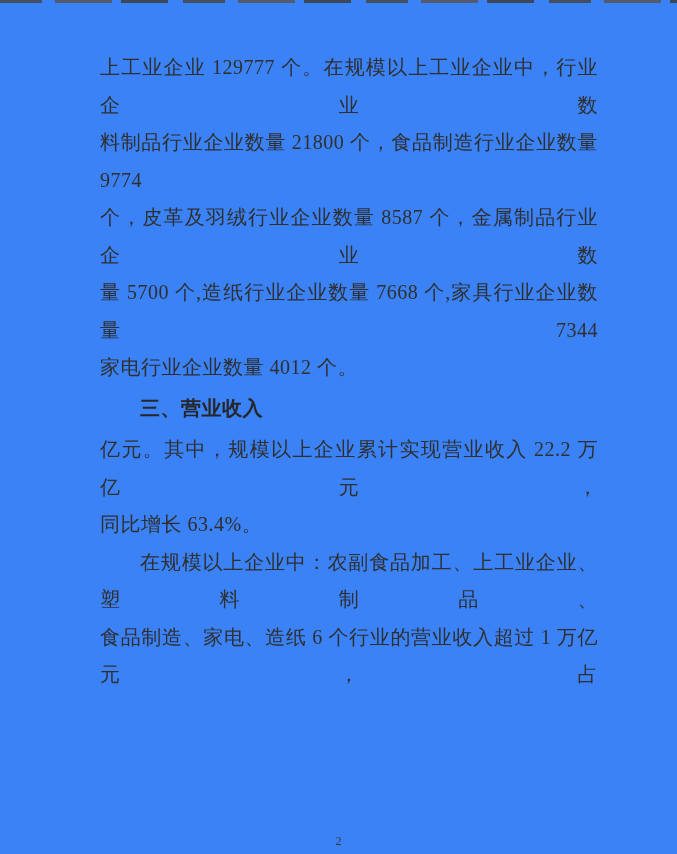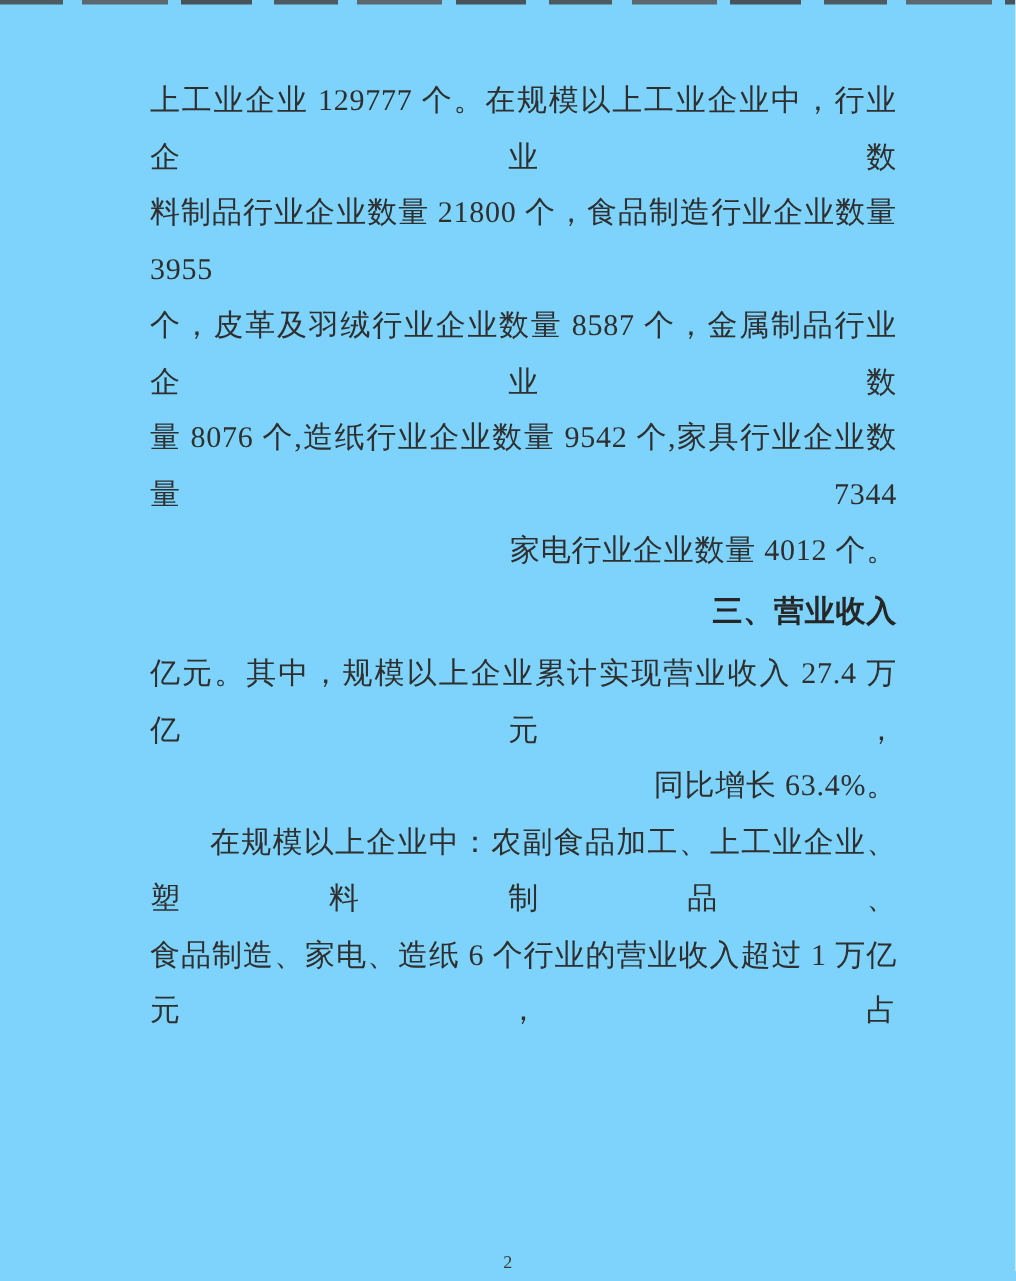--- a/index.html
+++ b/index.html
@@ -4,21 +4,21 @@
 <style>
   html, body {
     margin: 0;
     padding: 0;
     background: #ffffff;
   }
   .page {
     position: relative;
     width: 677px;
     height: 854px;
-    background: #7dd3fc;
+    background: #3b82f6;
     color: #2f2f2f;
     font-family: "Liberation Serif", "DejaVu Serif", serif;
     overflow: hidden;
   }
   
   .scan-edge {
     position: absolute;
     top: 0; left: 0; right: 0;
     height: 3px;
     background:
@@ -38,30 +38,30 @@
     width: 498px;
     font-size: 20px;
     line-height: 37.5px;
     letter-spacing: 0.5px;
   }
   .line {
     text-align: justify;
     text-align-last: justify;
   }
   .line.end {
-    text-align: right;
+    text-align: left;
     text-align-last: auto;
   }
   .line.indent {
     text-indent: 2em;
   }
   .line.heading {
     font-family: "Liberation Sans", "DejaVu Sans", sans-serif;
     font-weight: 700;
-    text-align: right;
+    text-align: left;
     text-align-last: auto;
     text-indent: 2em;
     margin-top: 3px;
     margin-bottom: 4px;
     color: #262626;
   }
   .footer {
     position: absolute;
     left: 0; right: 0;
     bottom: 5px;
@@ -72,28 +72,28 @@
 </style>
 </head>
 <body>
 
 <div class="page">
   <div class="scan-edge"></div>
 
   <div class="text-block">
 
     <div class="line">上工业企业 129777 个。在规模以上工业企业中，行业企业数</div>
-    <div class="line">料制品行业企业数量 21800 个，食品制造行业企业数量 3955</div>
+    <div class="line">料制品行业企业数量 21800 个，食品制造行业企业数量 9774</div>
     <div class="line">个，皮革及羽绒行业企业数量 8587 个，金属制品行业企业数</div>
-    <div class="line">量 8076 个,造纸行业企业数量 9542 个,家具行业企业数量 7344</div>
+    <div class="line">量 5700 个,造纸行业企业数量 7668 个,家具行业企业数量 7344</div>
     <div class="line end">家电行业企业数量 4012 个。</div>
 
     <div class="line heading">三、营业收入</div>
 
-    <div class="line">亿元。其中，规模以上企业累计实现营业收入 27.4 万亿元，</div>
+    <div class="line">亿元。其中，规模以上企业累计实现营业收入 22.2 万亿元，</div>
     <div class="line end">同比增长 63.4%。</div>
 
     <div class="line indent">在规模以上企业中：农副食品加工、上工业企业、塑料制品、</div>
     <div class="line">食品制造、家电、造纸 6 个行业的营业收入超过 1 万亿元，占</div>
 
   </div>
 
   <div class="footer">2</div>
 </div>
 

